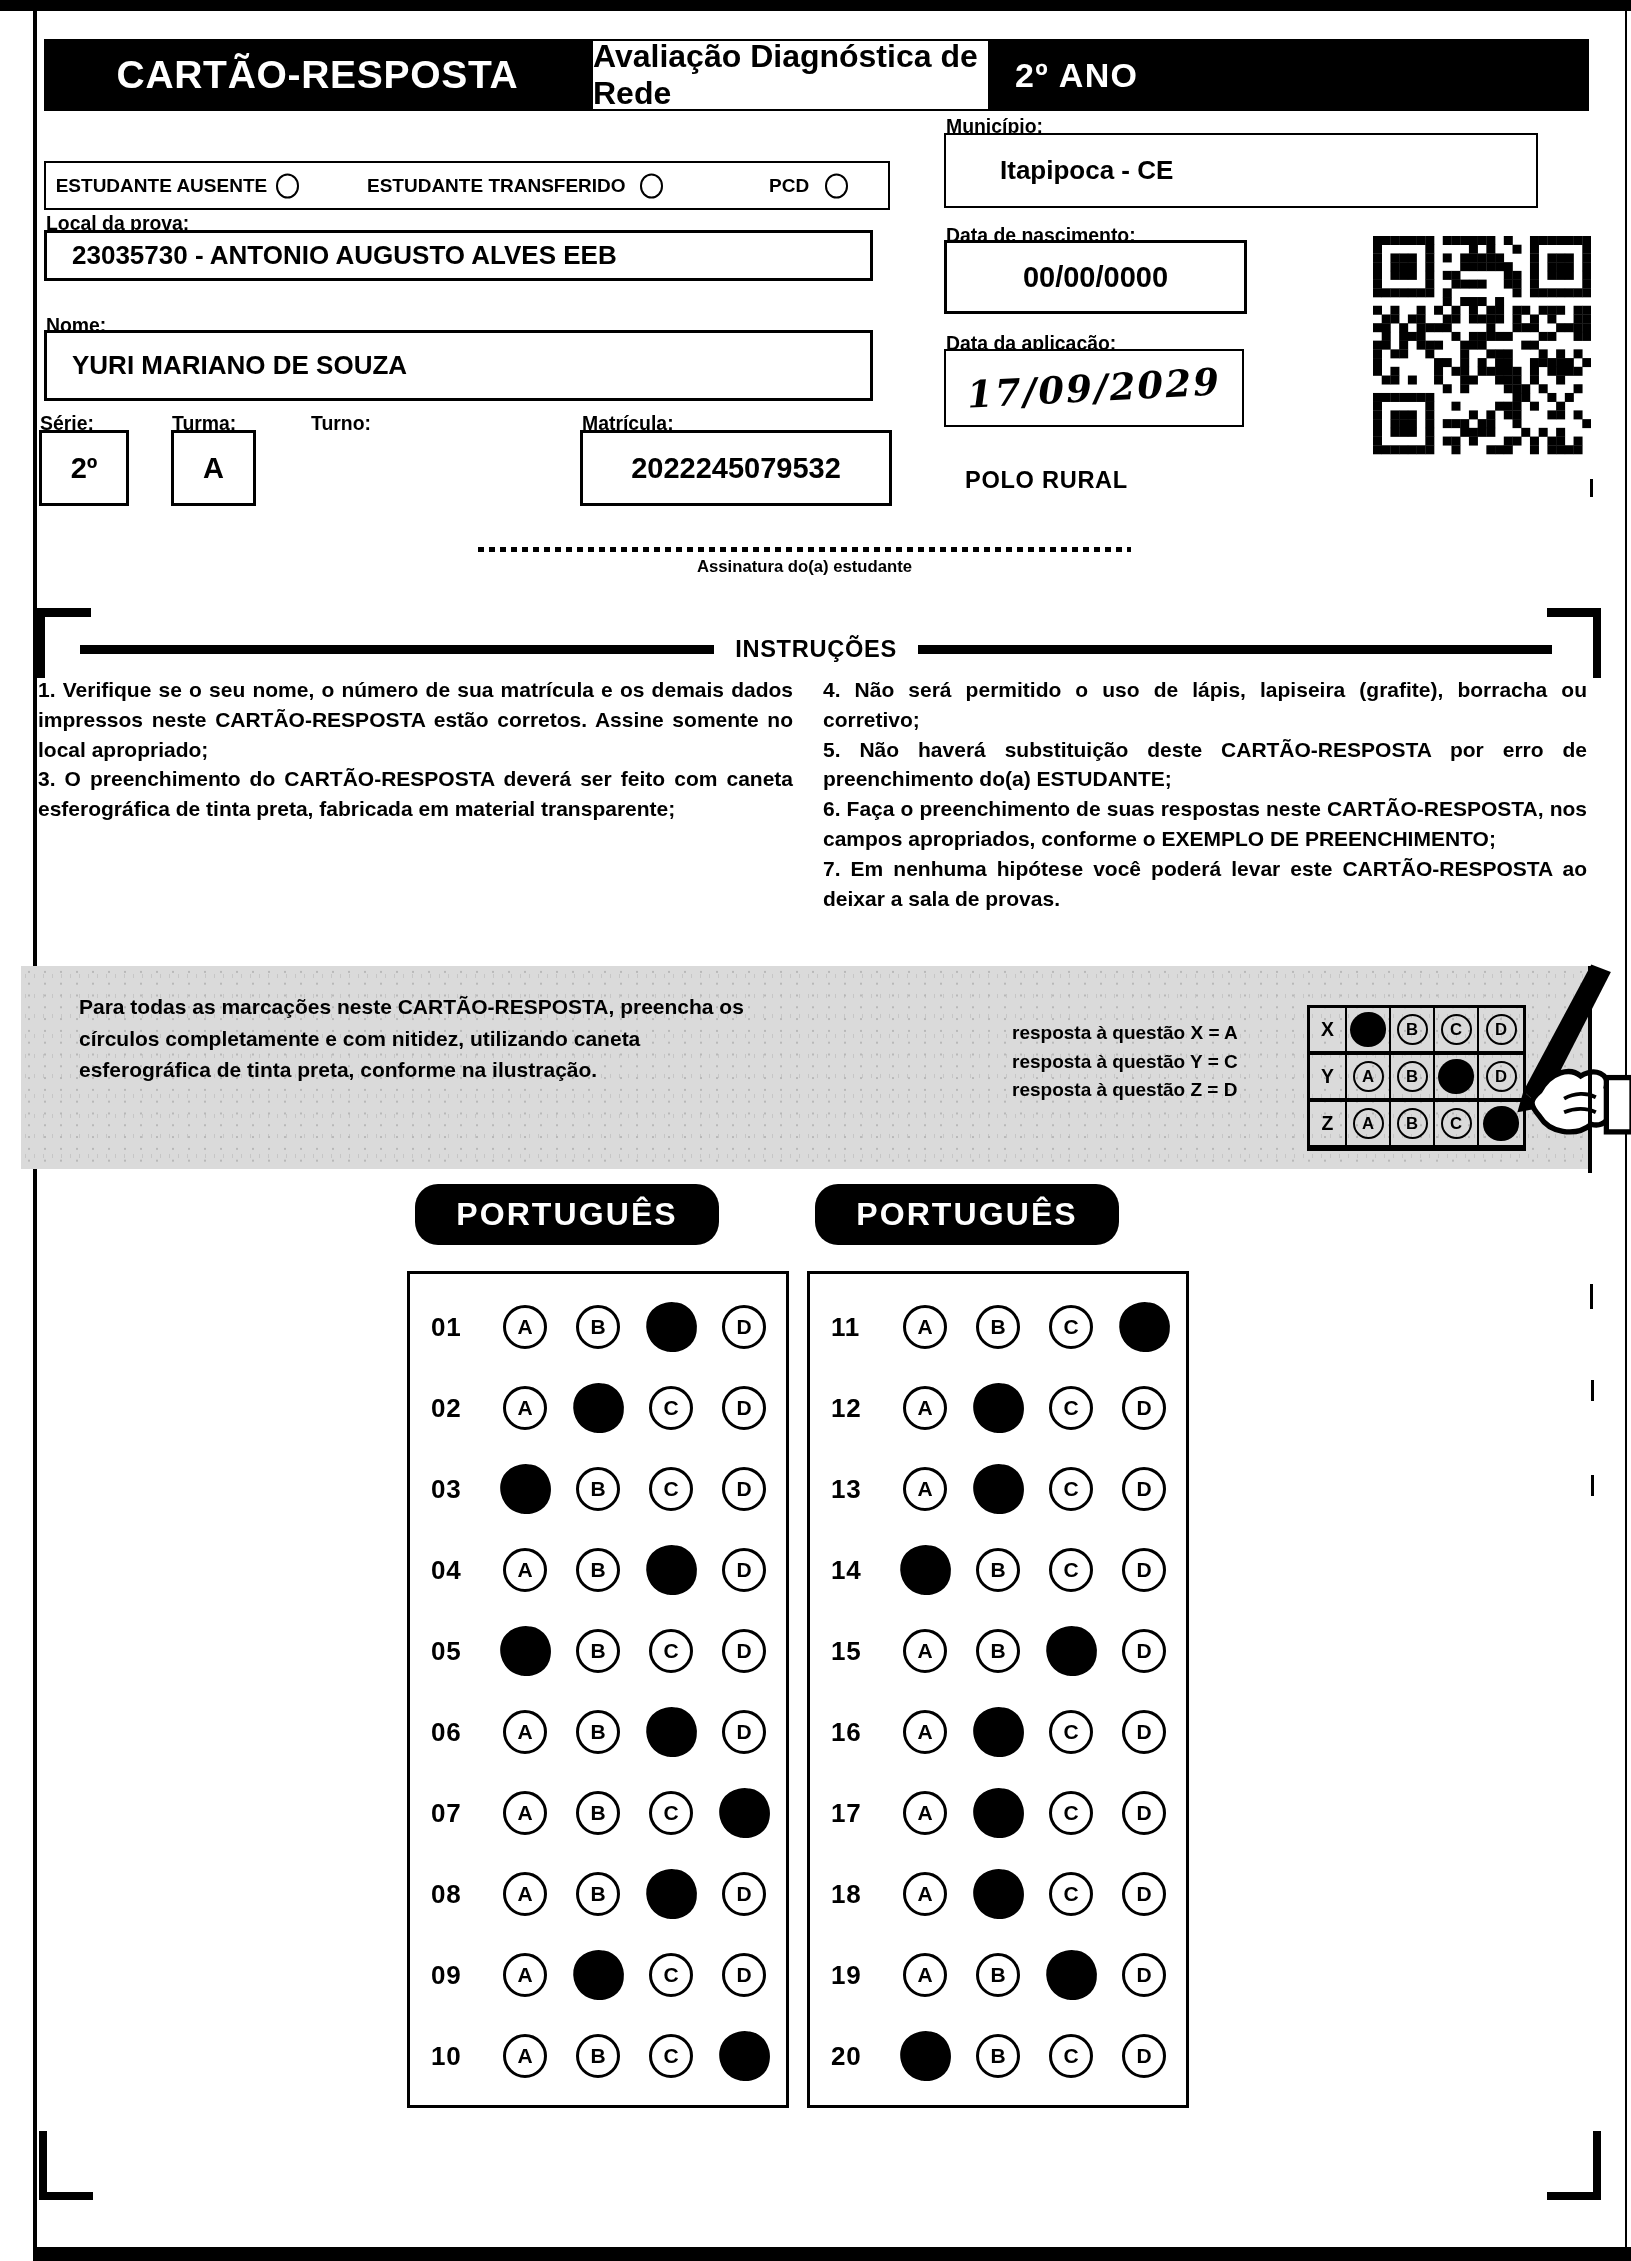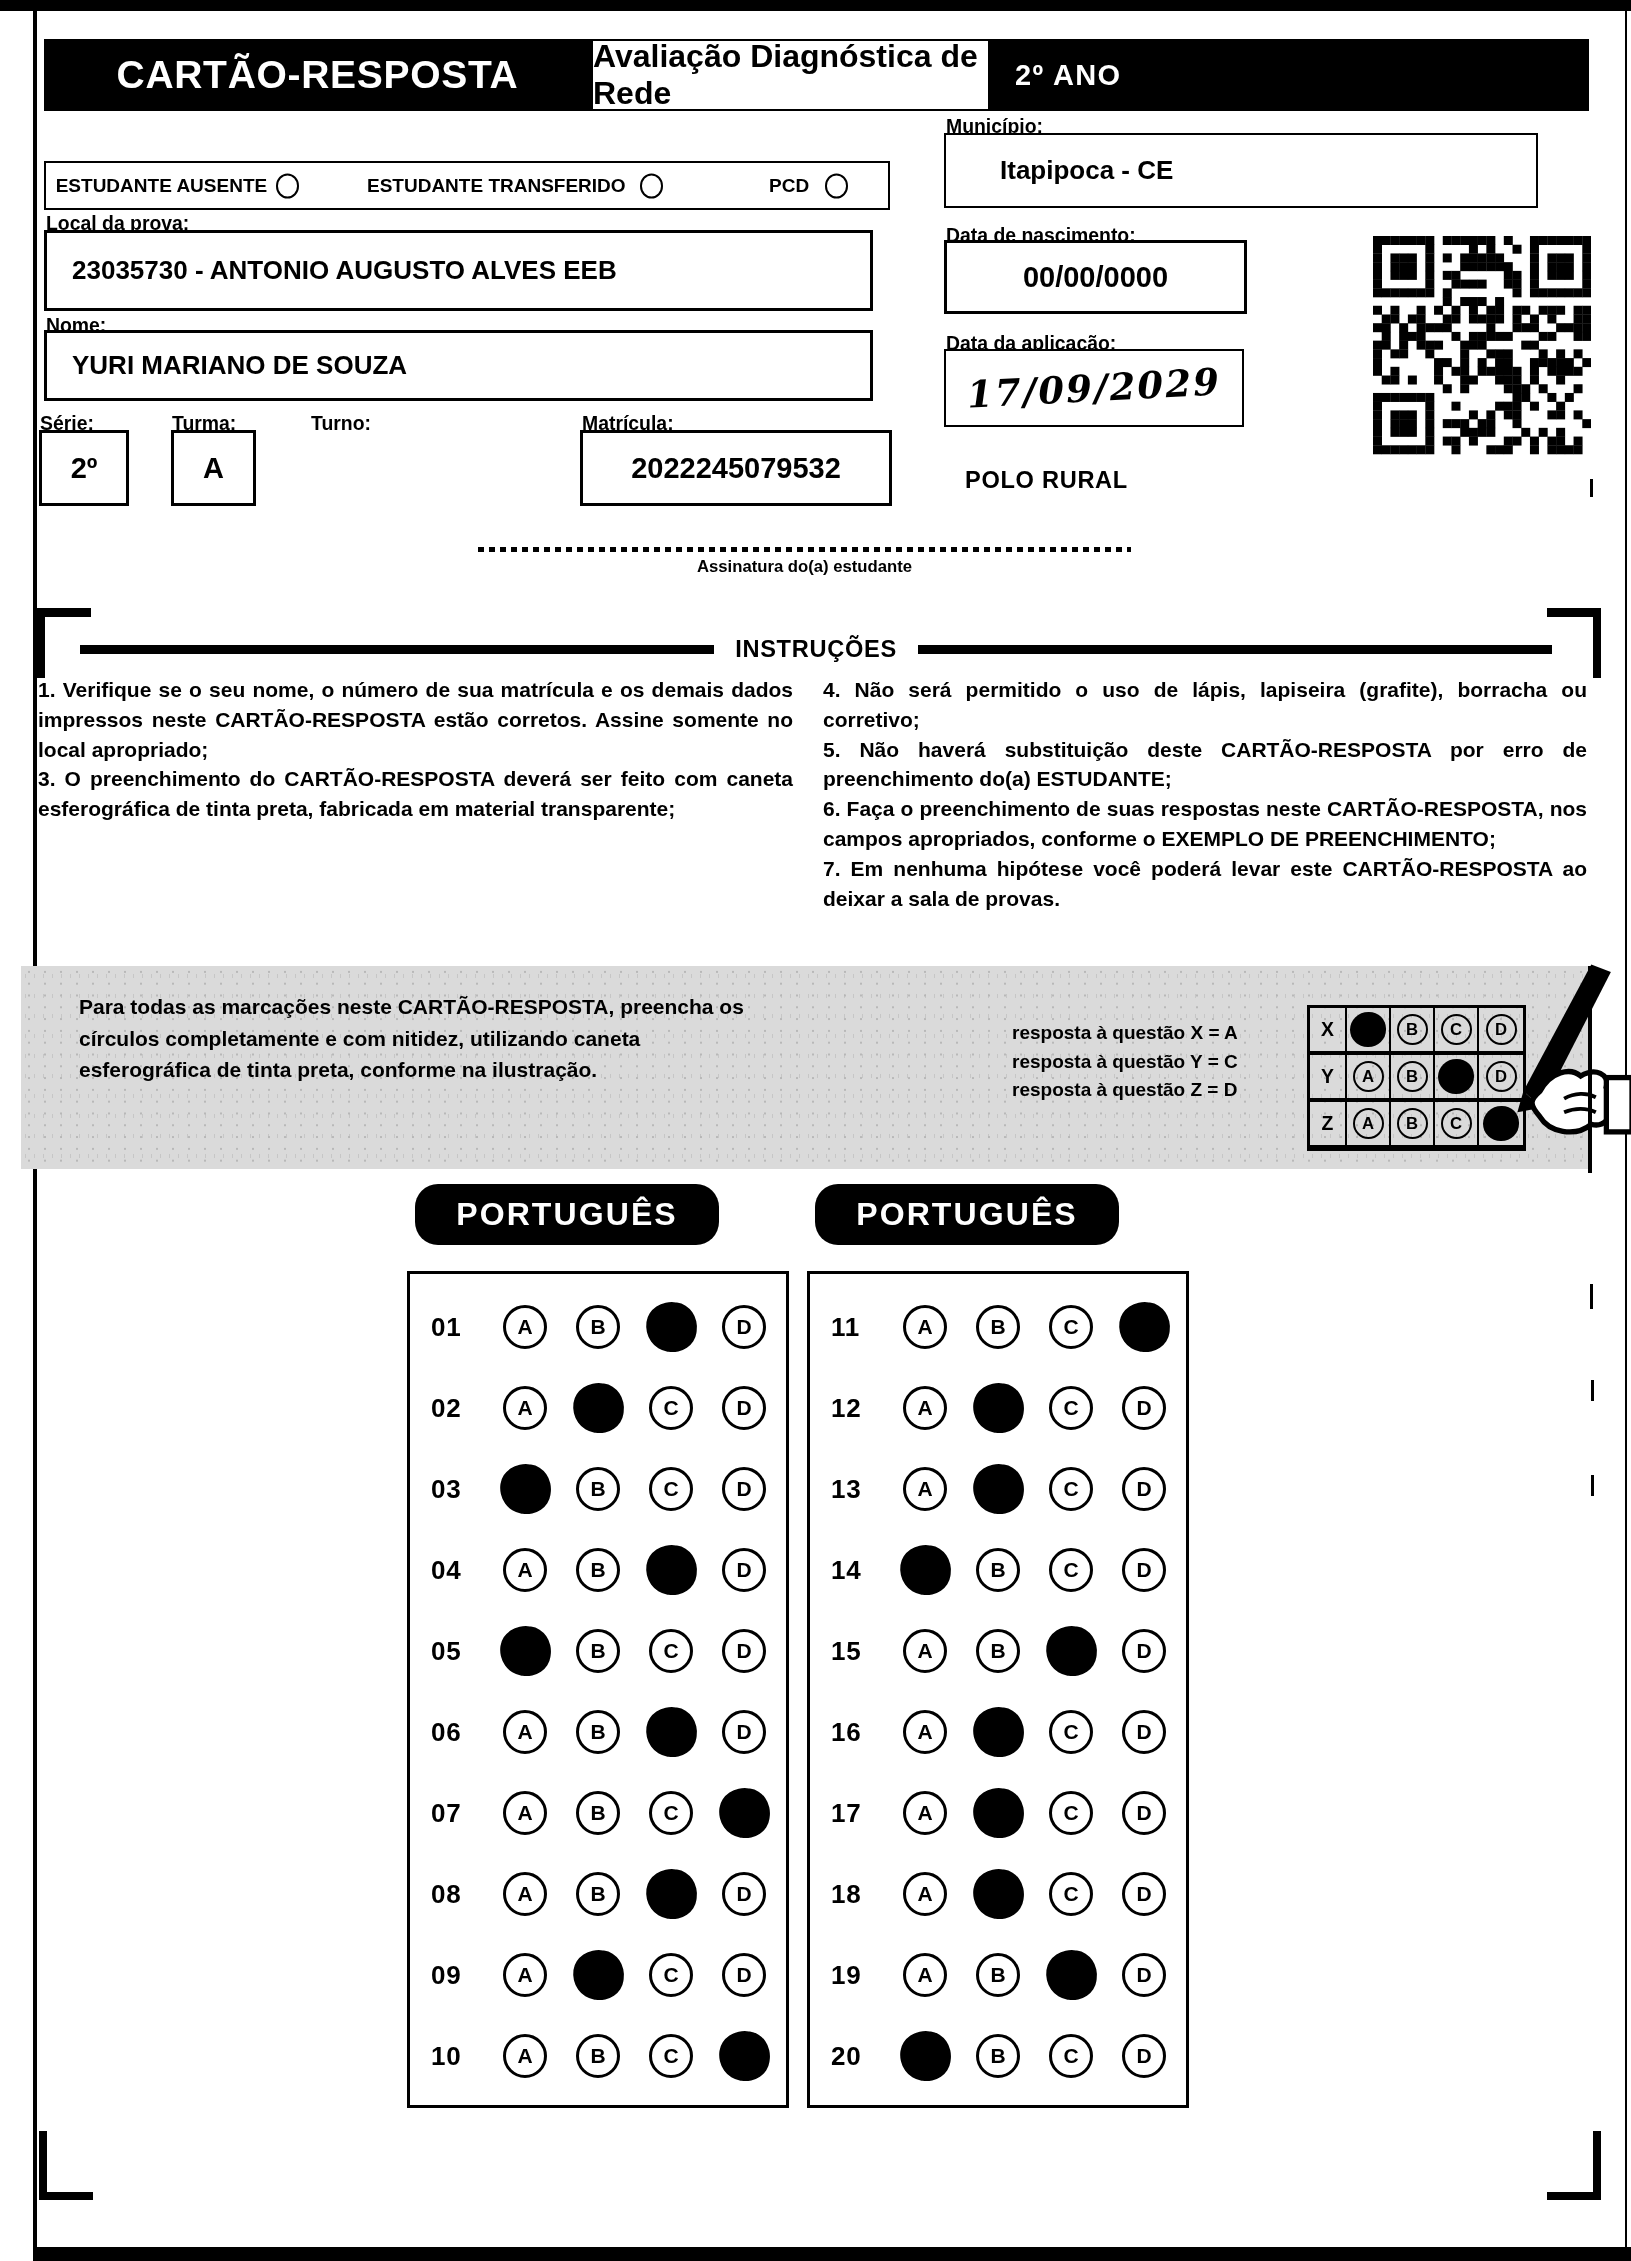--- a/index.html
+++ b/index.html
@@ -5,21 +5,21 @@
   html,body{margin:0;padding:0;background:#fff;}
   .page{position:relative;width:1632px;height:2261px;background:#fff;overflow:hidden;
         font-family:"Liberation Sans","DejaVu Sans",sans-serif;color:#000;}
   .abs{position:absolute;}
   .strip{background:#000;}
   
   .header-row{left:44px;top:39px;width:1545px;height:72px;background:#000;display:flex;}
   .hseg{display:flex;align-items:center;justify-content:center;}
   .hseg1{width:547px;color:#fff;font-size:39px;font-weight:bold;letter-spacing:0.7px;}
   .hseg2{width:399px;background:#fff;color:#000;font-size:32px;font-weight:bold;border:2.8px solid #000;box-sizing:border-box;}
-  .hseg3{flex:1;color:#fff;font-size:29px;font-weight:bold;justify-content:flex-start;padding-left:25px;letter-spacing:1.4px;}
+  .hseg3{flex:1;color:#fff;font-size:34px;font-weight:bold;justify-content:flex-start;padding-left:25px;letter-spacing:1.4px;}
   
   .op-bar{left:44px;top:118px;width:846px;height:43px;background:#000;display:flex;align-items:center;justify-content:center;}
   .op-bar span{color:#3f3f3f;font-size:21px;font-weight:bold;letter-spacing:2.1px;}
   .status-box{left:44px;top:161px;width:846px;height:49px;border:2.8px solid #000;box-sizing:border-box;background:#fff;}
   .status-label{position:absolute;top:50%;transform:translateY(-50%);font-size:19px;font-weight:bold;}
   .status-circle{position:absolute;top:50%;transform:translateY(-50%);width:19.4px;height:21px;border:2.1px solid #000;border-radius:50%;background:#fff;}
   
   .flabel{font-size:19.4px;font-weight:bold;}
   .fbox{border:3.5px solid #000;box-sizing:border-box;background:#fff;display:flex;align-items:center;}
   .fval{font-size:26px;font-weight:bold;}
@@ -85,21 +85,21 @@
   <div class="abs status-box">
     <span class="status-label" style="left:9.7px;">ESTUDANTE AUSENTE</span>
     <span class="status-circle" style="left:230px;"></span>
     <span class="status-label" style="left:321px;">ESTUDANTE TRANSFERIDO</span>
     <span class="status-circle" style="left:594px;"></span>
     <span class="status-label" style="left:723px;">PCD</span>
     <span class="status-circle" style="left:779px;"></span>
   </div>
 
   <div class="abs flabel" style="left:46px;top:212px;">Local da prova:</div>
-  <div class="abs fbox" style="left:44px;top:230px;width:829px;height:81px;">
+  <div class="abs fbox" style="left:44px;top:230px;width:829px;height:51px;">
     <span class="fval" style="padding-left:25px;">23035730 - ANTONIO AUGUSTO ALVES EEB</span>
   </div>
 
   <div class="abs flabel" style="left:46px;top:314px;">Nome:</div>
   <div class="abs fbox" style="left:44px;top:330px;width:829px;height:71px;">
     <span class="fval" style="padding-left:25px;">YURI MARIANO DE SOUZA</span>
   </div>
 
   <div class="abs flabel" style="left:40px;top:412px;">Série:</div>
   <div class="abs fbox center" style="left:39px;top:430px;width:90px;height:76px;">

